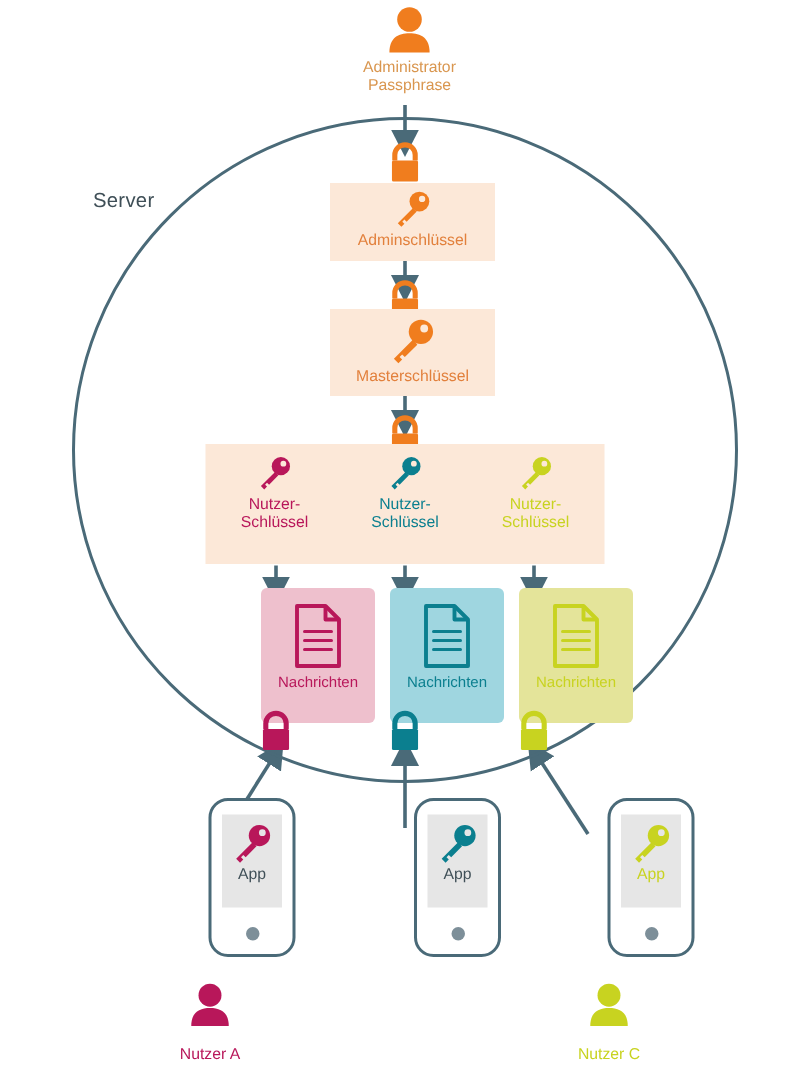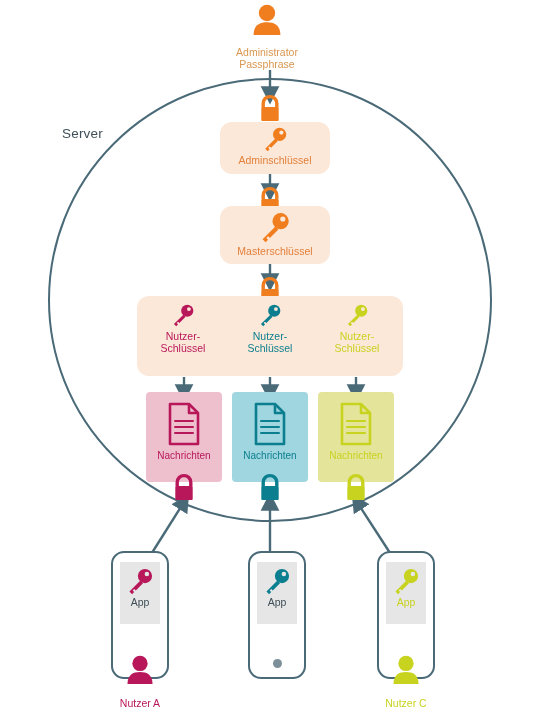--- a/index.html
+++ b/index.html
@@ -38,46 +38,48 @@
     align-items: center; justify-content: flex-start;
   }
   .caption {
     font-size: 10.5px;
     line-height: 12px;
     text-align: center;
     white-space: pre-line;
   }
 
   
-  .panel { background: #fce8d8; border-radius: 12px; }
+  .panel { background: #fce8d8; }
   #admin-panel  { left: 220px; top: 122px; width: 110px; height: 52px; }
   #master-panel { left: 220px; top: 206px; width: 110px; height: 58px; }
   #user-panel   { left: 137px; top: 296px; width: 266px; height: 80px; }
 
   .panel-caption-orange { color: #e2803c; }
 
   
   .msgbox {
     top: 392px; width: 76px; height: 90px;
     border-radius: 4px;
     display: flex; flex-direction: column;
     align-items: center; justify-content: flex-start;
     padding-top: 9px;
+    margin-left: 28px;
   }
   #msg-a { left: 146px; background: #eec0cd; }
   #msg-b { left: 232px; background: #9fd6e0; }
   #msg-c { left: 318px; background: #e4e49a; }
   .msg-caption { font-size: 10px; margin-top: 3px; }
 
   
   .phone {
-    top: 551px; width: 58px; height: 128px;
+    top: 532px; width: 58px; height: 106px;
     border: 2.5px solid #4a6a78;
     border-radius: 13px;
     background: #ffffff;
+    margin-left: 28px;
   }
   #phone-a { left: 111px; }
   #phone-b { left: 248px; }
   #phone-c { left: 377px; }
   .phone-screen {
     position: absolute;
     left: 7px; top: 9px; right: 7px; height: 62px;
     background: #e6e6e6;
     display: flex; flex-direction: column;
     align-items: center; justify-content: flex-start;
@@ -93,21 +95,21 @@
   }
 
   
   .userfig { top: 655px; width: 70px; }
   #user-a { left: 105px; }
   #user-b { left: 242px; }
   #user-c { left: 371px; }
   .user-caption { font-size: 10.5px; margin-top: 12px; }
 
   
-  #admin-top { left: 217px; top: 4px; width: 100px; gap: 7px; }
+  #admin-top { left: 223px; top: 4px; width: 100px; }
   #admin-top .caption { color: #d9964f; margin-top: 3px; font-size: 10.5px; }
 
   svg { display: block; overflow: visible; }
   #wires { left: 0; top: 0; width: 540px; height: 720px; pointer-events: none; }
 </style>
 </head>
 <body>
 
 <div id="stage">
 

